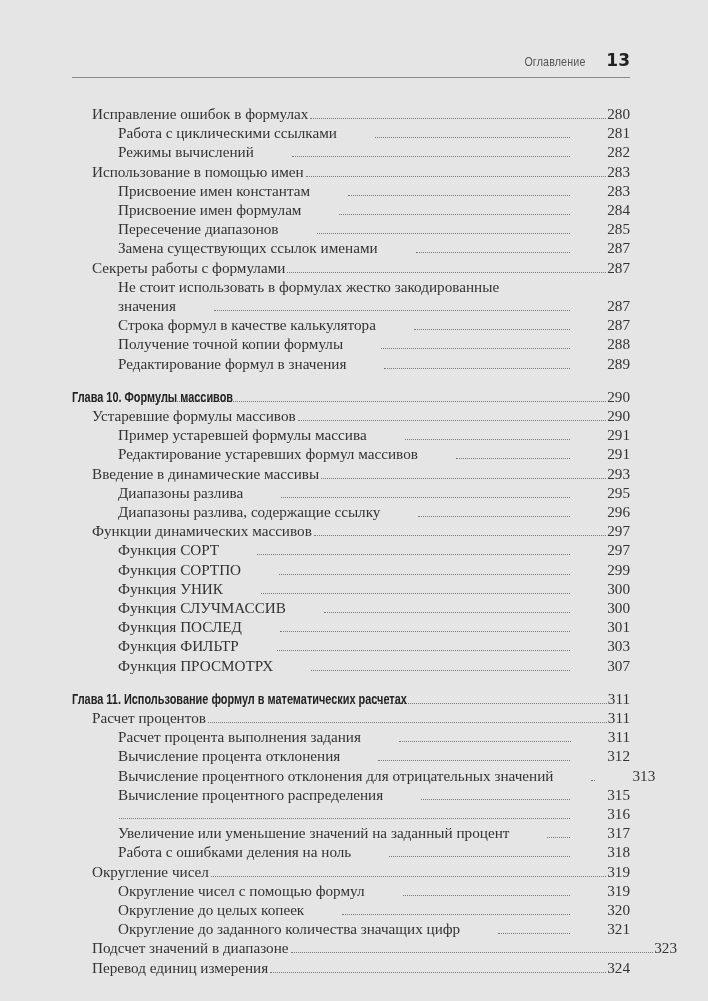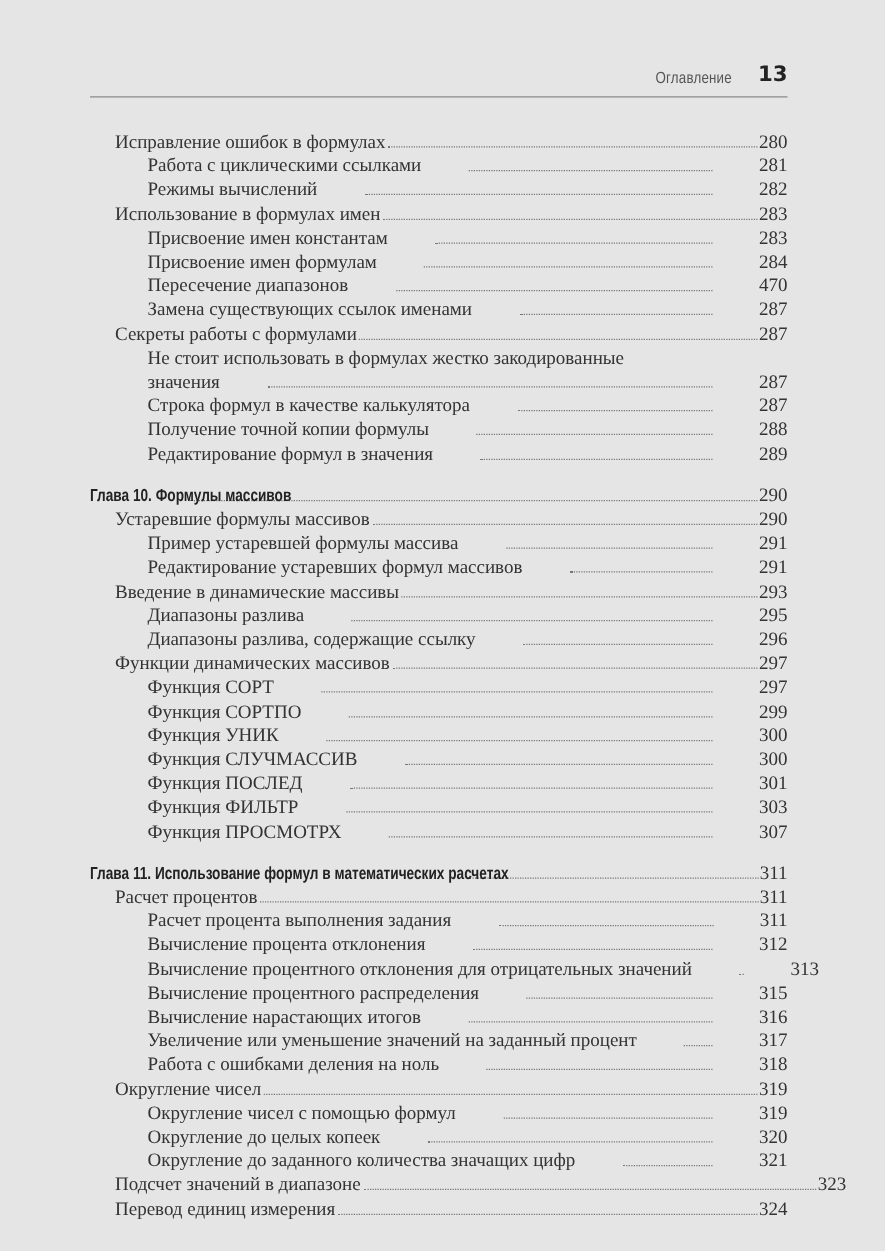--- a/index.html
+++ b/index.html
@@ -45,21 +45,21 @@
       </div>
       <div class="row lvl2" style="top: 38.4px;">
         <div class="entry">
           <span class="title">Режимы вычислений</span>
           <span class="dots"></span>
           <span class="page-no">282</span>
         </div>
       </div>
       <div class="row lvl1" style="top: 57.6px;">
         <div class="entry">
-          <span class="title">Использование в формулах имен</span>
+          <span class="title">Использование в помощью имен</span>
           <span class="dots"></span>
           <span class="page-no">283</span>
         </div>
       </div>
       <div class="row lvl2" style="top: 76.8px;">
         <div class="entry">
           <span class="title">Присвоение имен константам</span>
           <span class="dots"></span>
           <span class="page-no">283</span>
         </div>
@@ -68,21 +68,21 @@
         <div class="entry">
           <span class="title">Присвоение имен формулам</span>
           <span class="dots"></span>
           <span class="page-no">284</span>
         </div>
       </div>
       <div class="row lvl2" style="top: 115.2px;">
         <div class="entry">
           <span class="title">Пересечение диапазонов</span>
           <span class="dots"></span>
-          <span class="page-no">470</span>
+          <span class="page-no">285</span>
         </div>
       </div>
       <div class="row lvl2" style="top: 134.4px;">
         <div class="entry">
           <span class="title">Замена существующих ссылок именами</span>
           <span class="dots"></span>
           <span class="page-no">287</span>
         </div>
       </div>
       <div class="row lvl1" style="top: 153.6px;">
@@ -267,21 +267,20 @@
       </div>
       <div class="row lvl2" style="top: 680.8px;">
         <div class="entry">
           <span class="title">Вычисление процентного распределения</span>
           <span class="dots"></span>
           <span class="page-no">315</span>
         </div>
       </div>
       <div class="row lvl2" style="top: 700px;">
         <div class="entry">
-          <span class="title">Вычисление нарастающих итогов</span>
           <span class="dots"></span>
           <span class="page-no">316</span>
         </div>
       </div>
       <div class="row lvl2" style="top: 719.2px;">
         <div class="entry">
           <span class="title">Увеличение или уменьшение значений на заданный процент</span>
           <span class="dots"></span>
           <span class="page-no">317</span>
         </div>

